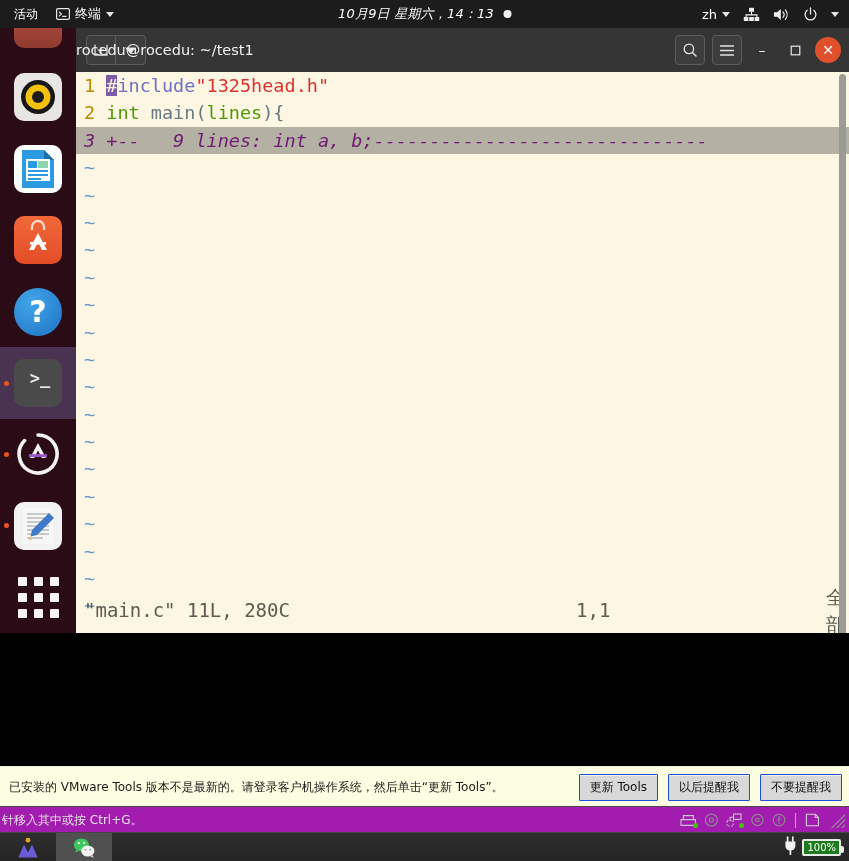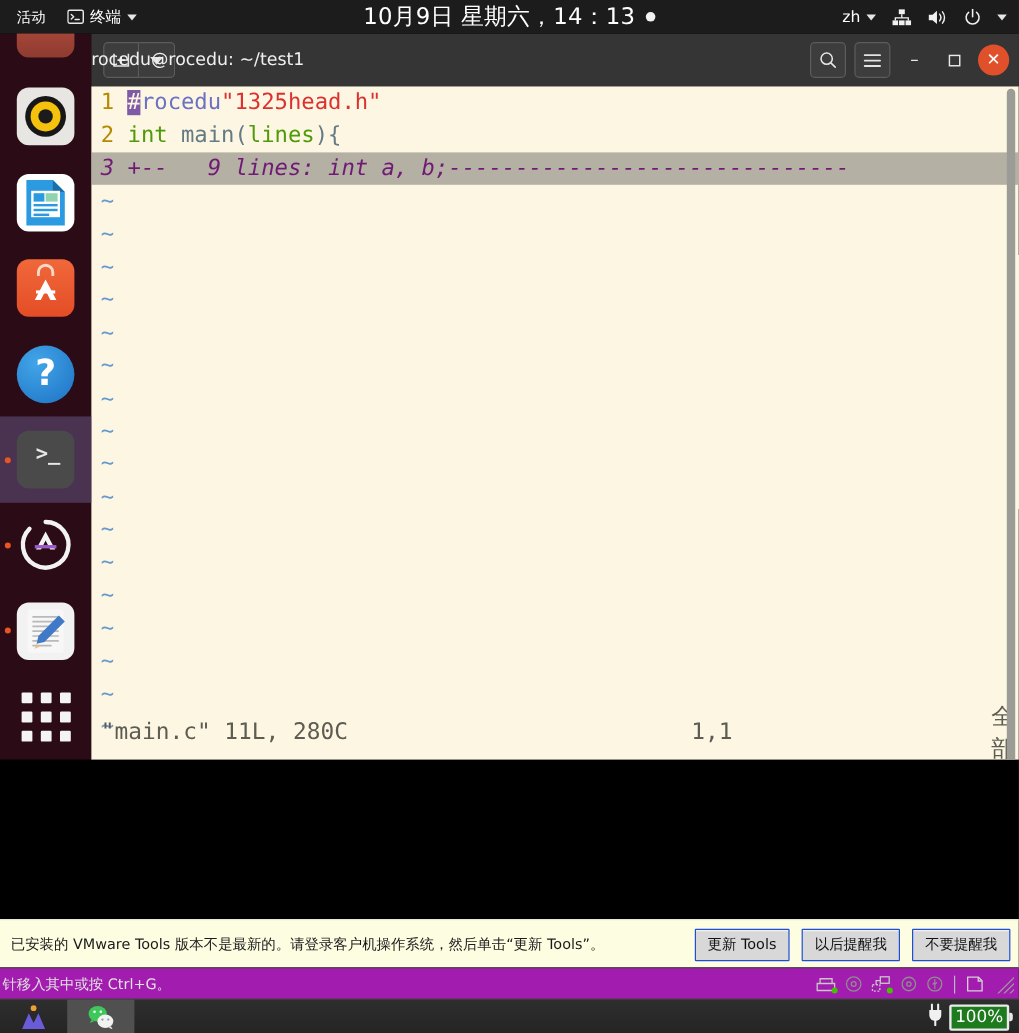--- a/index.html
+++ b/index.html
@@ -13,21 +13,21 @@
   #topbar{
     position:absolute;left:0;top:0;width:849px;height:28px;
     background:#1c1c1c;color:#fff;display:flex;align-items:center;
     font-size:13px;z-index:60;
   }
   #topbar .activities{padding:0 12px 0 14px;color:#fff;font-size:12px;}
   #topbar .appmenu{display:flex;align-items:center;gap:5px;padding:0 6px;}
   #topbar .appmenu .aname{font-size:13px;}
   .caret{width:0;height:0;border-left:4px solid transparent;border-right:4px solid transparent;border-top:5px solid #e6e6e6;display:inline-block;}
   #topbar .clockwrap{position:absolute;left:50%;transform:translateX(-50%);display:flex;align-items:center;gap:9px;}
-  #topbar .clock{font-size:19px;letter-spacing:.2px;}
+  #topbar .clock{font-size:13px;letter-spacing:.2px;font-style:italic;}
   .notifdot{width:8px;height:8px;border-radius:50%;background:#f2f2f2;display:inline-block;}
   #topbar .sysarea{position:absolute;right:10px;display:flex;align-items:center;gap:13px;}
   .zhlbl{font-size:13px;display:flex;align-items:center;gap:5px;}
   .mini-icn{display:flex;align-items:center;justify-content:center;}
 
   
   #dock{
     position:absolute;left:0;top:28px;width:76px;height:605px;
     background:#2c0b17;background:rgba(44,11,23,.96);z-index:50;
     display:flex;flex-direction:column;align-items:center;padding-top:0;
@@ -130,21 +130,21 @@
   
   #taskbar{
     position:absolute;left:0;top:832px;width:849px;height:29px;
     background:linear-gradient(#2e2e2e,#242424);display:flex;align-items:center;z-index:30;
     border-top:1px solid #454545;
   }
   .tbitem{width:56px;height:29px;display:flex;align-items:center;justify-content:center;}
   .tbitem.sel{background:#505050;}
   #taskbar .tray{position:absolute;right:8px;display:flex;align-items:center;gap:4px;}
   .batt{
-    border:2px solid #eaeaea;background:#1d7a1d;color:#fff;font-size:14px;
+    border:2px solid #eaeaea;background:#1d7a1d;color:#fff;font-size:10px;
     padding:1px 3px;border-radius:2px;font-family:"DejaVu Sans","Liberation Sans",sans-serif;
     position:relative;
   }
   .batt:after{content:"";position:absolute;right:-5px;top:5px;width:3px;height:7px;background:#eaeaea;border-radius:0 2px 2px 0;}
 </style>
 </head>
 <body>
 
 <div id="topbar">
   <div class="activities">活动</div>
@@ -322,21 +322,21 @@
         <svg width="13" height="13" viewBox="0 0 13 13">
             <rect x="2.2" y="2.2" width="8.6" height="8.6" fill="none" stroke="#e9e9e9" stroke-width="1.2"></rect>
           </svg>
       </div>
       <div class="closebtn">✕</div>
     </div>
   </div>
 
   <div id="termbody">
     <div id="vim-lines">
-        <div class="vimline"><span class="lnum">1 </span><span class="cursorblk">#</span><span class="c-purple">rocedu</span><span class="c-red">"1325head.h"</span></div>
+        <div class="vimline"><span class="lnum">1 </span><span class="cursorblk">#</span><span class="c-purple">include</span><span class="c-red">"1325head.h"</span></div>
         <div class="vimline"><span class="lnum">2 </span><span class="c-green">int</span><span class="c-dark"> main(</span><span class="c-green">lines</span><span class="c-dark">){</span></div>
         <div class="vimline foldline"><span>3 </span><span>+--   9 lines: int a, b;------------------------------</span></div>
       </div>
     <div id="vim-tildes">
         <div class="vimline tilde">~</div>
         <div class="vimline tilde">~</div>
         <div class="vimline tilde">~</div>
         <div class="vimline tilde">~</div>
         <div class="vimline tilde">~</div>
         <div class="vimline tilde">~</div>

